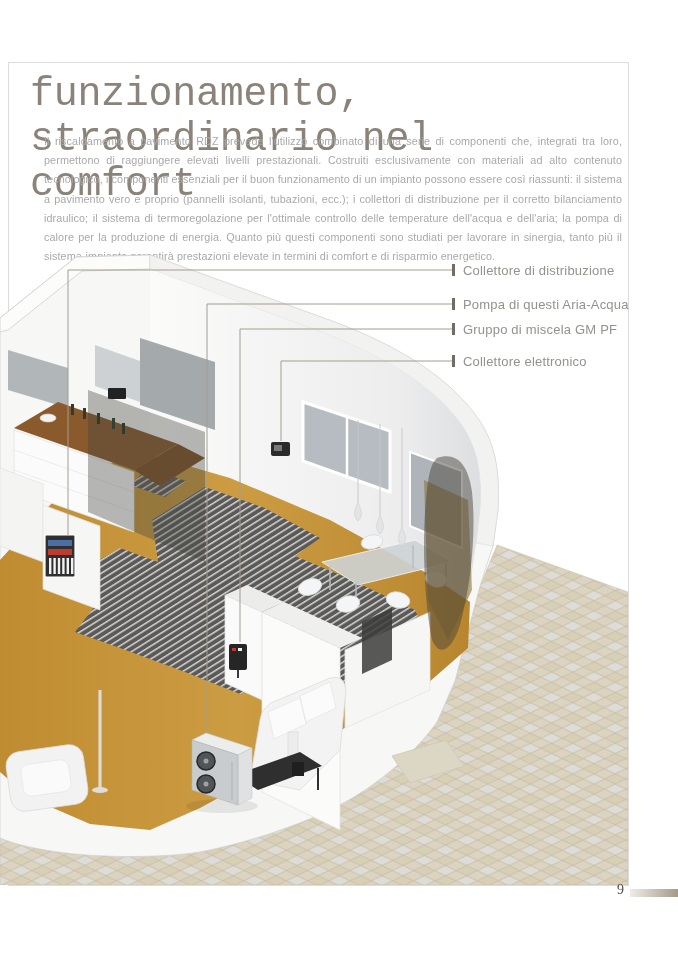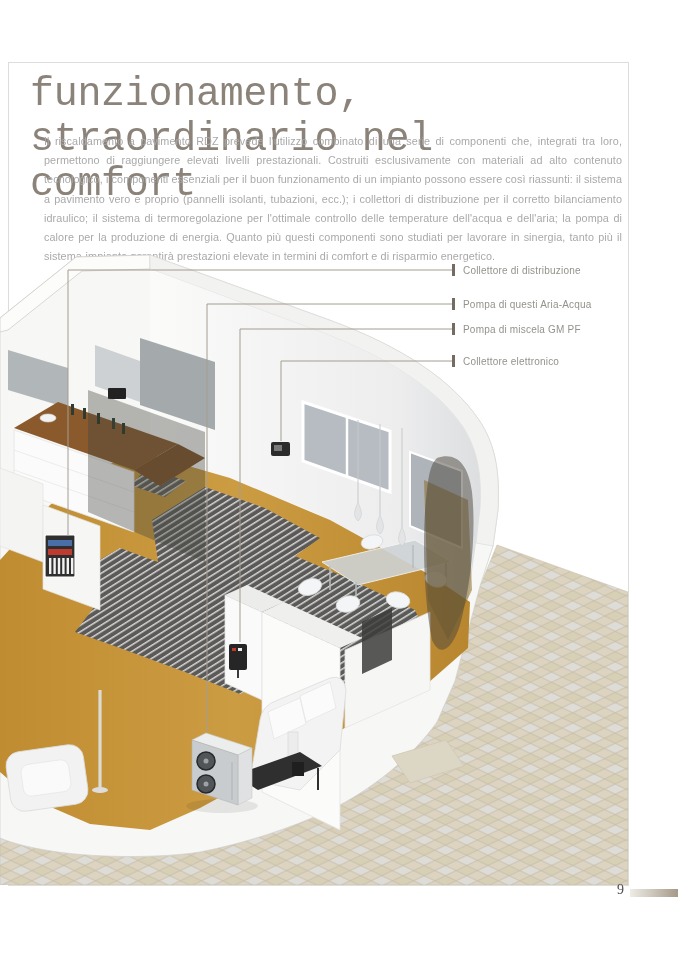--- a/index.html
+++ b/index.html
@@ -8,21 +8,21 @@
   .frame{position:absolute;left:8px;top:62px;width:619px;height:822px;
          border:1px solid #dedddb;background:#ffffff;}
   .title{position:absolute;left:30px;top:72px;margin:0;width:580px;
          font-family:Liberation Mono, monospace;font-weight:400;
          font-size:40px;letter-spacing:-0.3px;color:#8b8379;}
   .body-text{position:absolute;left:28px;top:116px;width:578px;margin:16px;
          font-size:10.8px;line-height:1.78;color:#a9a9a9;text-align:justify;
          letter-spacing:0.1px;}
   .callout{position:absolute;left:452px;height:14px;display:flex;align-items:center;}
   .tick{display:inline-block;width:3px;height:12px;background:#746c62;margin-right:8px;}
-  .callout-label{font-size:10px;color:#94928c;letter-spacing:0.2px;white-space:nowrap;}
+  .callout-label{font-size:13px;color:#94928c;letter-spacing:0.2px;white-space:nowrap;}
   .pagenum{position:absolute;left:600px;top:882px;width:24px;text-align:right;
          font-family:"Liberation Serif",serif;font-size:14px;color:#4d4d4d;}
   .footer-bar{position:absolute;left:630px;top:889px;width:48px;height:8px;
          background:linear-gradient(to right,#efece6,#a59a88);}
   .illu{position:absolute;left:0;top:0;}
 </style>
 </head>
 <body>
 
 <div class="page">
@@ -232,21 +232,21 @@
   <div class="callout" style="top:263px">
     <span class="tick"></span>
     <span class="callout-label">Collettore di distribuzione</span>
   </div>
   <div class="callout" style="top:297px">
     <span class="tick"></span>
     <span class="callout-label">Pompa di questi Aria-Acqua</span>
   </div>
   <div class="callout" style="top:322px">
     <span class="tick"></span>
-    <span class="callout-label">Pompa di miscela GM PF</span>
+    <span class="callout-label">Gruppo di miscela GM PF</span>
   </div>
   <div class="callout" style="top:354px">
     <span class="tick"></span>
     <span class="callout-label">Collettore elettronico</span>
   </div>
 
   <div class="pagenum">9</div>
   <div class="footer-bar"></div>
 
 </div>

